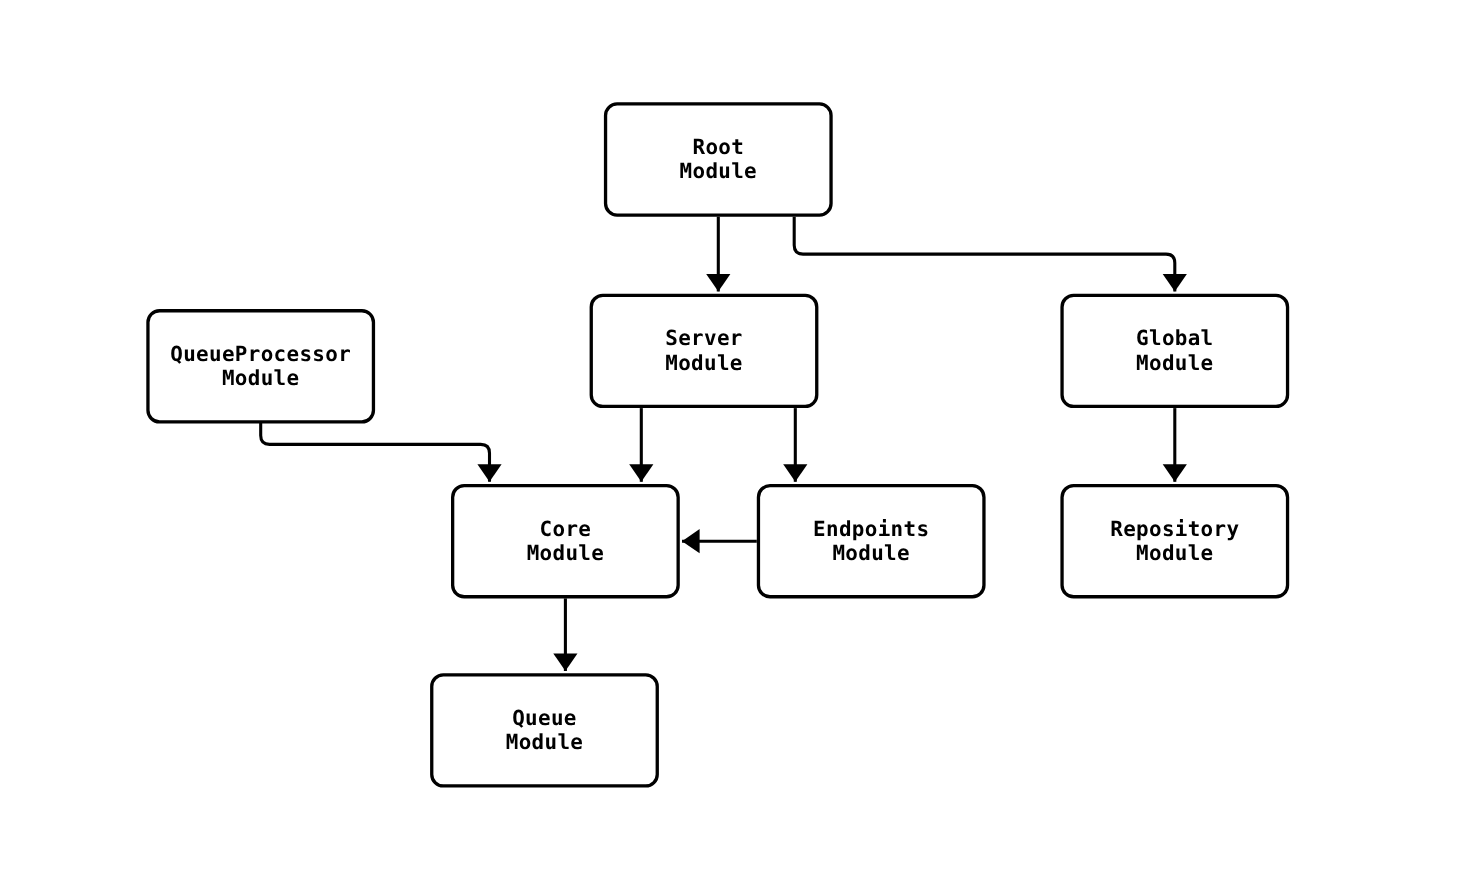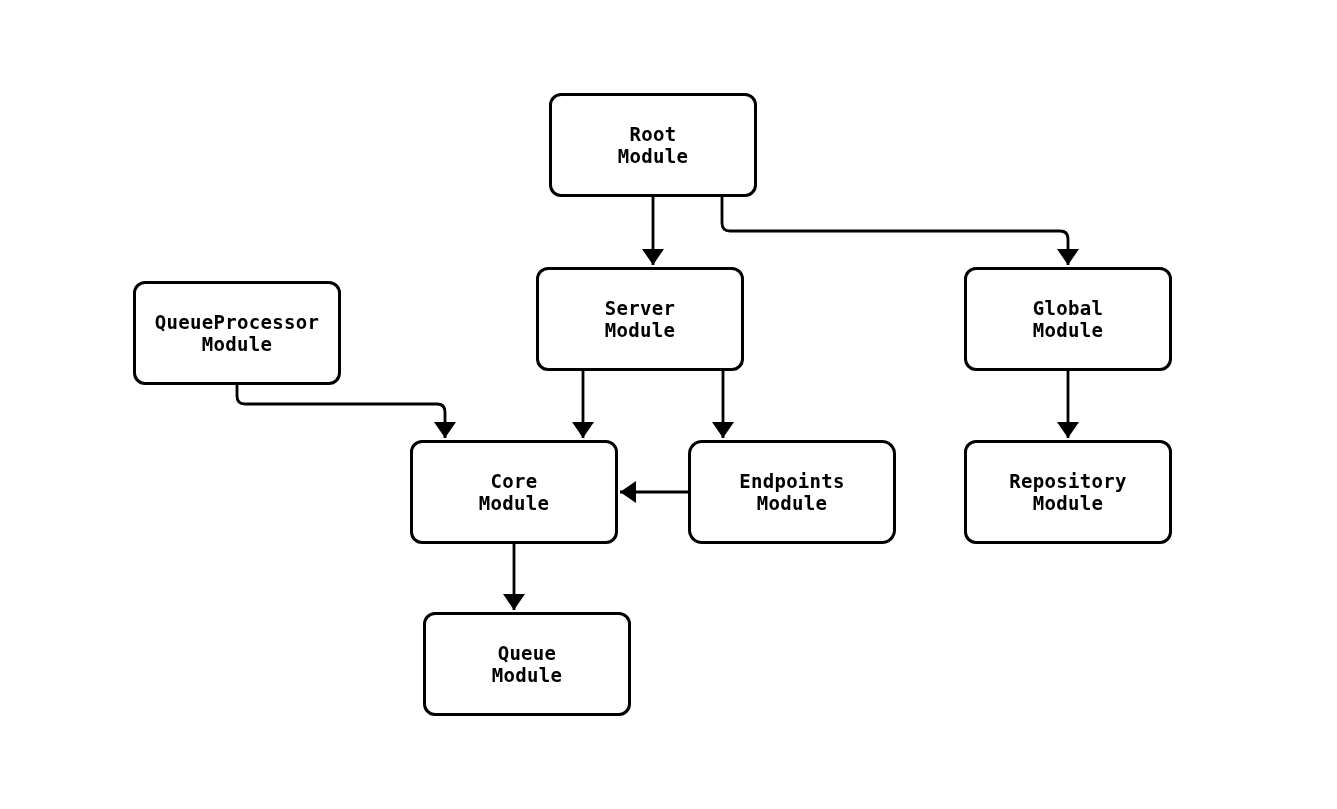--- a/index.html
+++ b/index.html
@@ -91,28 +91,28 @@
   <div class="node" style="left:964px; top:267px;text-align:center;">
     <span class="label-line">Global</span>
     <span class="label-line">Module</span>
   </div>
 
   <div class="node" style="left:410px; top:440px;text-align:center;">
     <span class="label-line">Core</span>
     <span class="label-line">Module</span>
   </div>
 
-  <div class="node" style="left:688px; top:440px;border-radius:14px;">
+  <div class="node" style="left:688px; top:440px;">
     <span class="label-line">Endpoints</span>
     <span class="label-line">Module</span>
   </div>
 
   <div class="node" style="left:964px; top:440px;">
     <span class="label-line">Repository</span>
     <span class="label-line">Module</span>
   </div>
 
-  <div class="node" style="left:423px; top:612px;align-items:center;">
+  <div class="node" style="left:391px; top:612px;align-items:center;">
     <span class="label-line">Queue</span>
     <span class="label-line">Module</span>
   </div>
 
 </div>
 
 </body></html>

